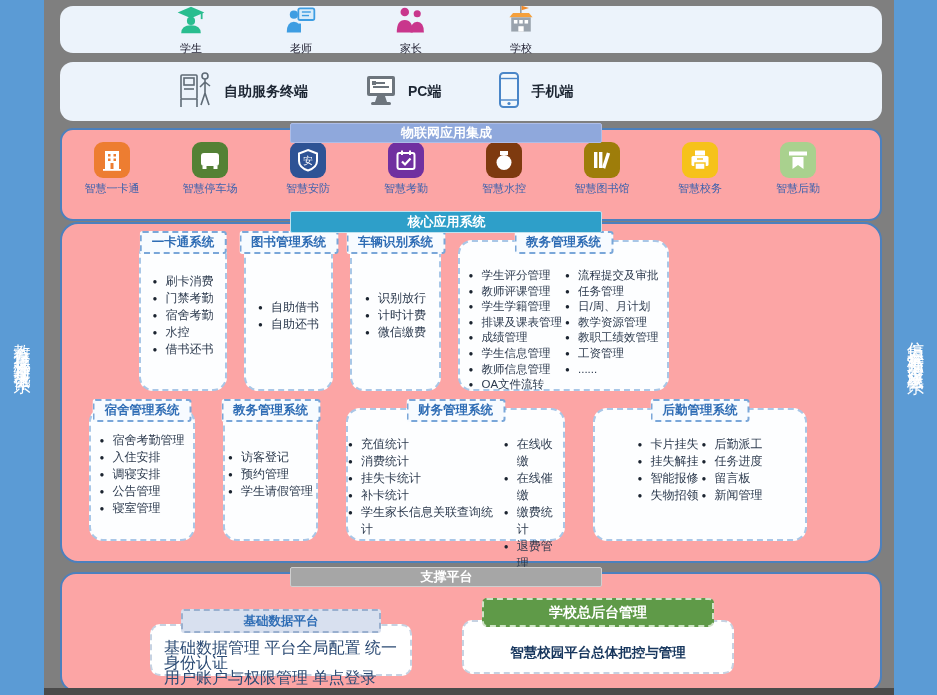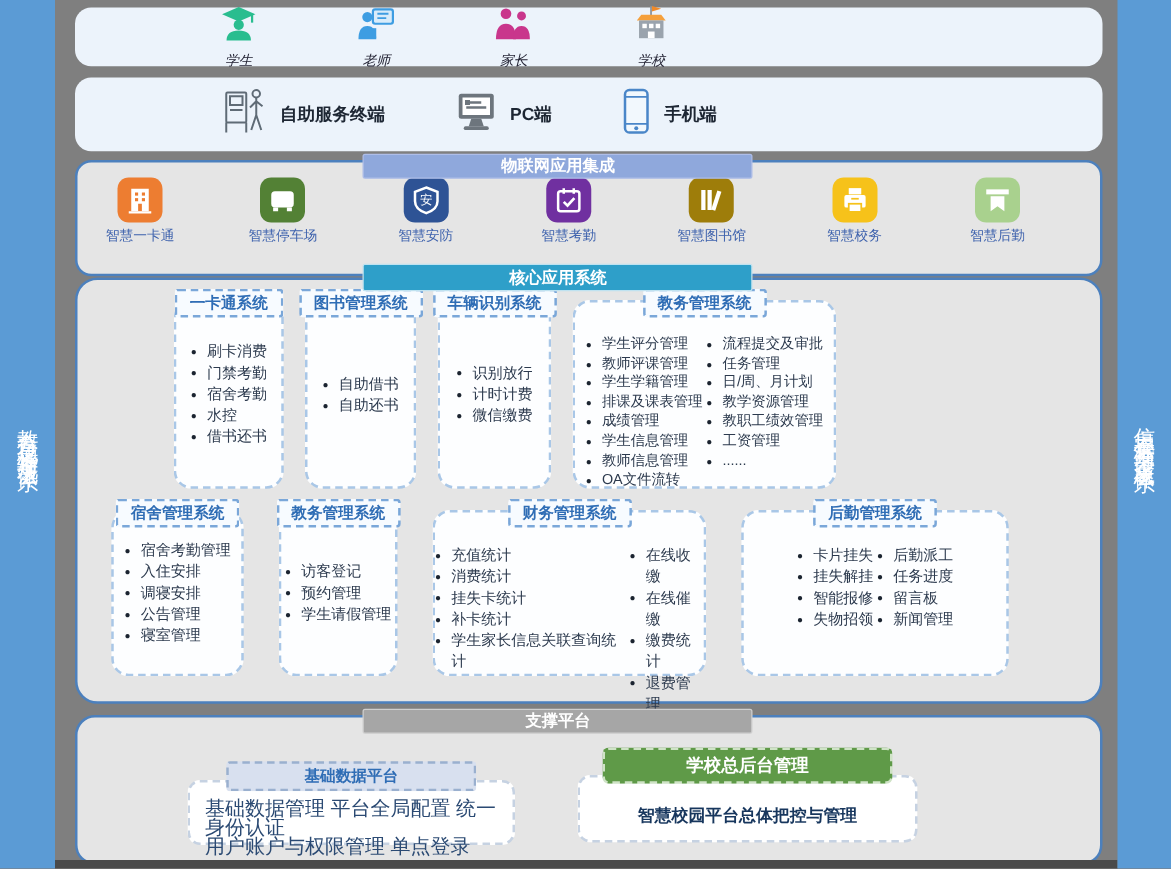--- a/index.html
+++ b/index.html
@@ -7,26 +7,26 @@
          font-family:"Liberation Sans","DejaVu Sans",sans-serif;}
   
   .sidebar{position:absolute;top:0;bottom:0;background:#5b9bd5;display:flex;
            align-items:center;justify-content:center;z-index:6;}
   .sidebar.left{left:0;width:44px;}
   .sidebar.right{right:0;width:43px;}
   .sidebar span{writing-mode:vertical-rl;color:#fff;font-size:17px;letter-spacing:3px;
                 font-weight:400;}
   .main{position:absolute;left:60px;top:0;width:822px;height:100%;}
   .box{position:absolute;left:0;right:0;background:#ecf3fb;border-radius:13px;}
-  .bordered{border:2px solid #4c80bd;background:#e5e5e5;}
+  .bordered{border:2px solid #4c80bd;background:#fca5a5;}
   
   .banner{position:absolute;left:47%;transform:translateX(-50%);width:310px;text-align:center;
           color:#fff;font-weight:bold;font-size:13px;border-radius:2px;z-index:5;}
   
-  .users-box{top:6px;height:47px;display:flex;align-items:center;padding-left:106px;gap:60px;font-style:italic;}
+  .users-box{top:6px;height:47px;display:flex;align-items:center;padding-left:106px;gap:60px;}
   .u-item{display:flex;flex-direction:column;align-items:center;width:50px;}
   .u-item .lbl{font-size:11px;color:#223;margin-top:1px;}
   
   .terms-box{top:62px;height:59px;display:flex;align-items:center;padding-left:117px;gap:55px;}
   .t-item{display:flex;align-items:center;gap:9px;}
   .t-item .lbl{font-size:14px;font-weight:bold;color:#1d2633;}
   
   .iot-box{top:128px;height:77px;display:flex;align-items:flex-start;justify-content:space-between;
            padding:12px 46px 0 14px;}
   .iot-banner{top:-7px;height:18px;line-height:18px;background:#8fa8dc;border:1px solid #aebde8;}
@@ -215,20 +215,29 @@
           <svg width="24" height="24" viewBox="0 0 24 24">
             <rect x="3.5" y="5" width="17" height="16" rx="2" fill="none" stroke="#fff" stroke-width="2"></rect>
             <line x1="8" y1="2.5" x2="8" y2="7" stroke="#fff" stroke-width="2"></line>
             <line x1="16" y1="2.5" x2="16" y2="7" stroke="#fff" stroke-width="2"></line>
             <path d="M8,13.5 L11,16.5 L16.5,10.5" fill="none" stroke="#fff" stroke-width="2.2"></path>
           </svg>
           </span>
         <span class="lbl">智慧考勤</span>
       </div>
       <div class="i-item">
+        <span class="tile" style="background: rgb(126, 58, 15);">
+          <svg width="24" height="24" viewBox="0 0 24 24">
+            <rect x="8" y="3" width="8" height="4" fill="#fff"></rect>
+            <circle cx="12" cy="14.5" r="7.5" fill="#fff"></circle>
+          </svg>
+          </span>
+        <span class="lbl">智慧水控</span>
+      </div>
+      <div class="i-item">
         <span class="tile" style="background: rgb(158, 125, 10);">
           <svg width="24" height="24" viewBox="0 0 24 24">
             <rect x="4" y="4" width="3.4" height="16" fill="#fff"></rect>
             <rect x="9" y="4" width="3.4" height="16" fill="#fff"></rect>
             <rect x="14.5" y="4.5" width="3.4" height="16" fill="#fff" transform="rotate(18 16 12)"></rect>
           </svg>
           </span>
         <span class="lbl">智慧图书馆</span>
       </div>
       <div class="i-item">

